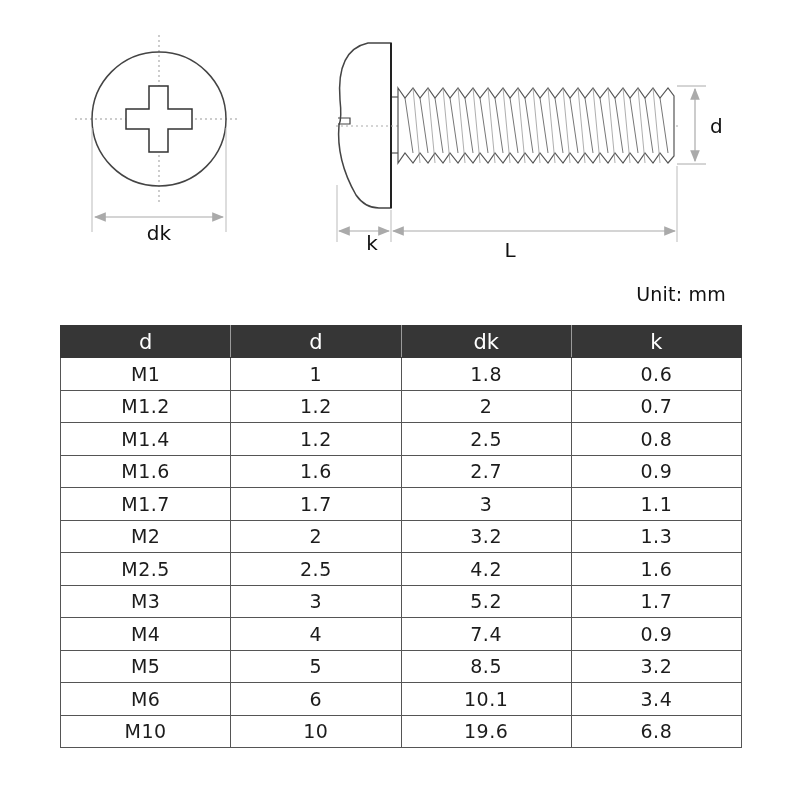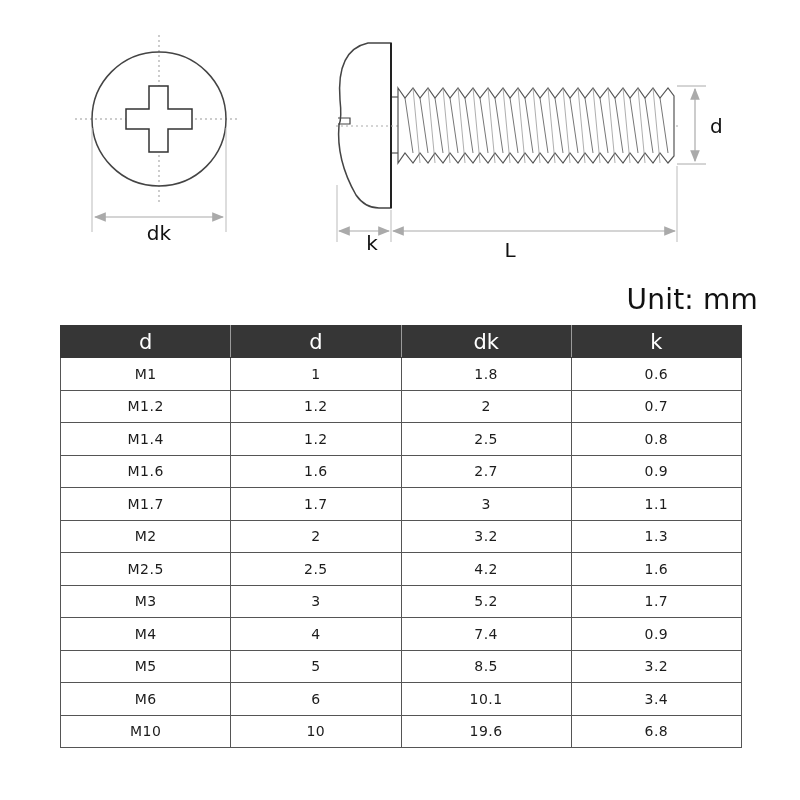--- a/index.html
+++ b/index.html
@@ -1,23 +1,23 @@
 <!DOCTYPE html>
 <html><head>
 <meta charset="utf-8">
 <style>
   html, body { margin:0; padding:0; background:#ffffff; }
   body { width:800px; height:800px; position:relative; overflow:hidden; font-family:"DejaVu Sans", sans-serif; color:#1a1a1a; }
   .diagram { position:absolute; left:0; top:0; width:800px; height:280px; }
-  .unit { position:absolute; right:42px; top:283px; font-size:28px; color:#111; letter-spacing:0.2px; }
+  .unit { position:absolute; right:74px; top:283px; font-size:19px; color:#111; letter-spacing:0.2px; }
   table.spec { position:absolute; left:60px; top:325px; width:682px; border-collapse:collapse; table-layout:fixed; }
   table.spec th, table.spec td { border:1.5px solid #555; text-align:center; padding:0; }
   table.spec th { background:#363636; color:#ffffff; font-weight:normal; font-size:21px; height:31px; border-color:#363636; border-right-color:#9a9a9a; }
   table.spec th:last-child { border-right-color:#363636; }
-  table.spec td { height:31.5px; font-size:14px; color:#1c1c1c; letter-spacing:0.5px; }
+  table.spec td { height:31.5px; font-size:19px; color:#1c1c1c; letter-spacing:0.5px; }
   .lbl { font-family:"DejaVu Sans", sans-serif; font-size:20px; fill:#111; }
 </style>
 </head>
 <body>
 
 <svg class="diagram" viewBox="0 0 800 280" width="800" height="280">
   <defs>
     <marker id="arr" markerWidth="10" markerHeight="8" refX="9" refY="4" orient="auto-start-reverse">
       <path d="M0,0 L10,4 L0,8 Z" fill="#aaa"></path>
     </marker>

